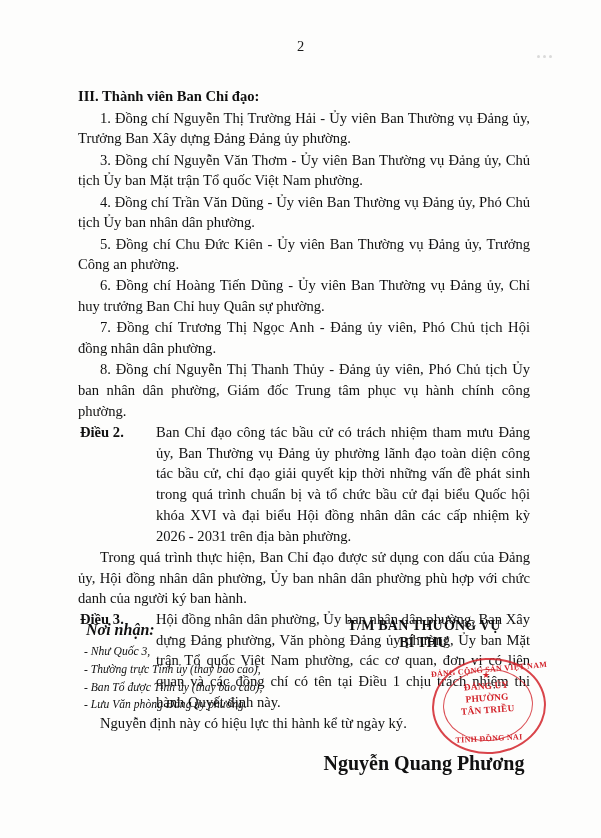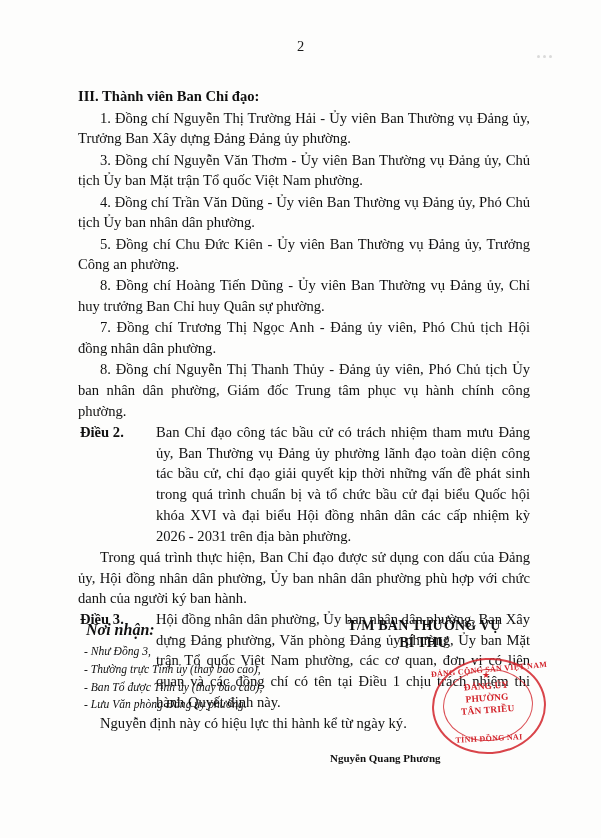--- a/index.html
+++ b/index.html
@@ -118,26 +118,26 @@
     font-size: 14px;
     letter-spacing: 0.2px;
   }
   .sig-line2 {
     font-weight: bold;
     font-size: 14px;
     margin-top: 1px;
   }
   .sig-name {
     position: absolute;
-    left: 12px;
+    left: 0;
     top: 134px;
     width: 212px;
-    text-align: left;
-    font-weight: bold;
-    font-size: 11px;
+    text-align: center;
+    font-weight: bold;
+    font-size: 20px;
   }
   
   .seal {
     position: absolute;
     left: 106px;
     top: 40px;
     width: 130px;
     height: 96px;
     pointer-events: none;
   }
@@ -219,21 +219,21 @@
   </div>
 
   <div class="content">
 
     <div class="sec-title">III. Thành viên Ban Chỉ đạo:</div>
 
     <p class="indent-p">1. Đồng chí Nguyễn Thị Trường Hải - Ủy viên Ban Thường vụ Đảng ủy, Trưởng Ban Xây dựng Đảng Đảng ủy phường.</p>
     <p class="indent-p">3. Đồng chí Nguyễn Văn Thơm - Ủy viên Ban Thường vụ Đảng ủy, Chủ tịch Ủy ban Mặt trận Tổ quốc Việt Nam phường.</p>
     <p class="indent-p">4. Đồng chí Trần Văn Dũng - Ủy viên Ban Thường vụ Đảng ủy, Phó Chủ tịch Ủy ban nhân dân phường.</p>
     <p class="indent-p">5. Đồng chí Chu Đức Kiên - Ủy viên Ban Thường vụ Đảng ủy, Trưởng Công an phường.</p>
-    <p class="indent-p">8. Đồng chí Hoàng Tiến Dũng - Ủy viên Ban Thường vụ Đảng ủy, Chỉ huy trưởng Ban Chỉ huy Quân sự phường.</p>
+    <p class="indent-p">6. Đồng chí Hoàng Tiến Dũng - Ủy viên Ban Thường vụ Đảng ủy, Chỉ huy trưởng Ban Chỉ huy Quân sự phường.</p>
     <p class="indent-p">7. Đồng chí Trương Thị Ngọc Anh - Đảng ủy viên, Phó Chủ tịch Hội đồng nhân dân phường.</p>
     <p class="indent-p">8. Đồng chí Nguyễn Thị Thanh Thủy - Đảng ủy viên, Phó Chủ tịch Ủy ban nhân dân phường, Giám đốc Trung tâm phục vụ hành chính công phường.</p>
 
     <div class="hang">
       <div class="lbl">Điều 2.</div>
       <div class="bod">Ban Chỉ đạo công tác bầu cử có trách nhiệm tham mưu Đảng ủy, Ban Thường vụ Đảng ủy phường lãnh đạo toàn diện công tác bầu cử, chỉ đạo giải quyết kịp thời những vấn đề phát sinh trong quá trình chuẩn bị và tổ chức bầu cử đại biểu Quốc hội khóa XVI và đại biểu Hội đồng nhân dân các cấp nhiệm kỳ 2026 - 2031 trên địa bàn phường.</div>
     </div>
     <p class="sub-p">Trong quá trình thực hiện, Ban Chỉ đạo được sử dụng con dấu của Đảng ủy, Hội đồng nhân dân phường, Ủy ban nhân dân phường phù hợp với chức danh của người ký ban hành.</p>
 
     <div class="hang">
@@ -242,21 +242,21 @@
     </div>
     <p class="sub-p">Nguyễn định này có hiệu lực thi hành kể từ ngày ký.</p>
 
   </div>
 
   <div class="footer">
 
     <div class="recipients">
       <div class="r-title">Nơi nhận:</div>
       <ul>
-        <li>- Như Đồng 3,</li>
+        <li>- Như Quốc 3,</li>
         <li>- Thường trực Tỉnh ủy (thay báo cáo),</li>
         <li>- Ban Tổ được Tỉnh ủy (thay báo cáo),</li>
         <li>- Lưu Văn phòng Đảng ủy phường.</li>
       </ul>
     </div>
 
     <div class="signature">
       <div class="sig-line1">T/M BAN THƯỜNG VỤ</div>
       <div class="sig-line2">BÍ THƯ</div>
 

